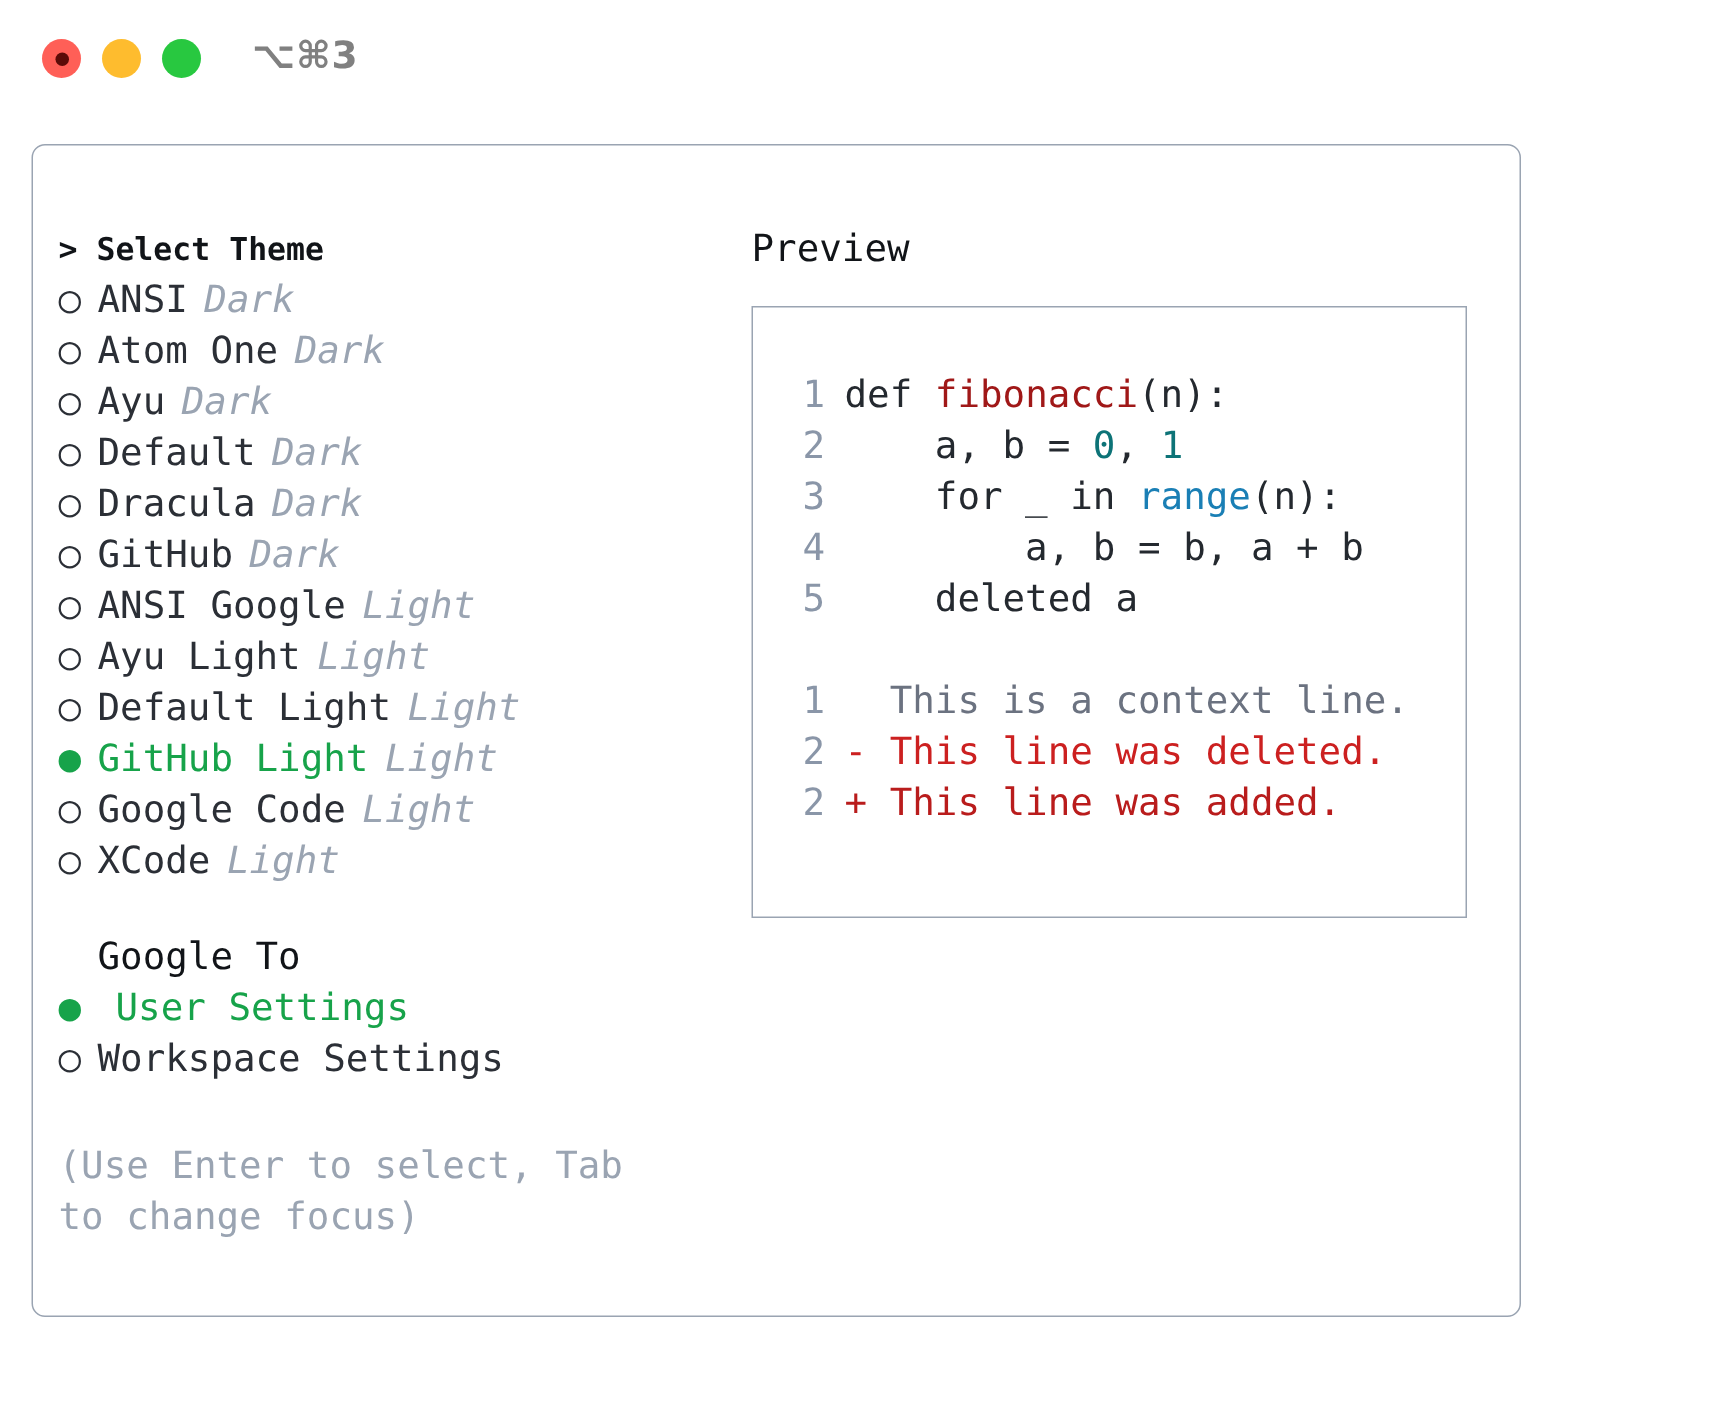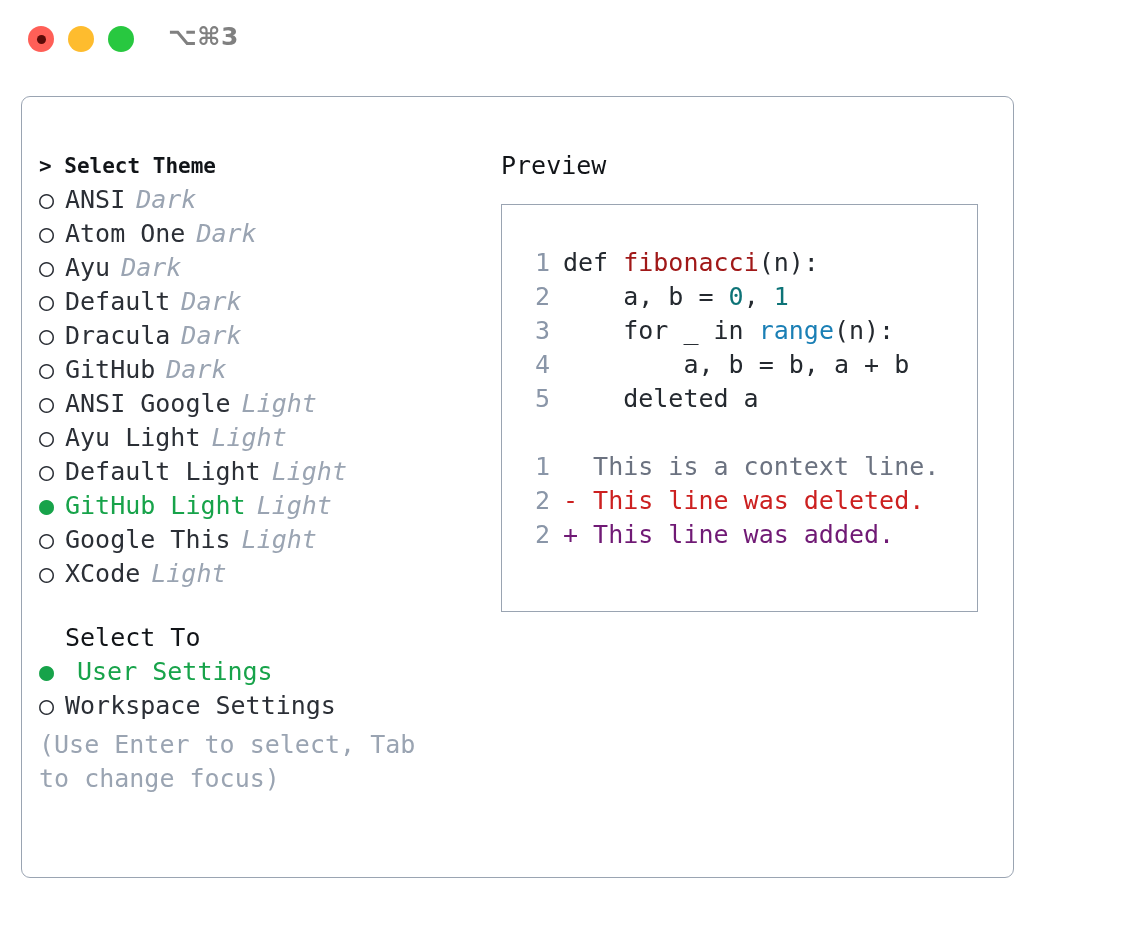--- a/index.html
+++ b/index.html
@@ -144,21 +144,21 @@
     font-size: 25px;
     white-space: nowrap;
     color: #2b2f36;
   }
   .apply-row.selected .marker { color: #17a34a; }
   .apply-row.selected .apply-label { color: #17a34a; margin-left: 12px; }
 
   #hint-text {
     position: absolute;
     left: 17px;
-    top: 631px;
+    top: 663px;
     width: 412px;
     font-size: 25px;
     line-height: 34px;
     color: #9aa4b2;
   }
 
   
   #preview-column {
     position: absolute;
     left: 479px;
@@ -209,21 +209,21 @@
   .tok-call { color: #1a7fb5; }
 
   #diff-area {
     position: absolute;
     left: 20px;
     top: 245px;
     right: 6px;
   }
   .diff-line.context .code-text { color: #6b7280; }
   .diff-line.removed .code-text { color: #cc2020; }
-  .diff-line.added   .code-text { color: #701a75; }
+  .diff-line.added   .code-text { color: #b91c1c; }
 </style>
 </head>
 <body>
 
 <div id="app-window">
 
   <div id="title-bar">
     <div class="traffic-lights">
       <div class="light red"></div>
       <div class="light yellow"></div>
@@ -282,33 +282,33 @@
             <span class="theme-name">Default Light</span>
             <span class="theme-kind">Light</span>
           </div>
           <div class="theme-row selected">
             <span class="marker">●</span>
             <span class="theme-name">GitHub Light</span>
             <span class="theme-kind">Light</span>
           </div>
           <div class="theme-row">
             <span class="marker">○</span>
-            <span class="theme-name">Google This</span>
+            <span class="theme-name">Google Code</span>
             <span class="theme-kind">Light</span>
           </div>
           <div class="theme-row">
             <span class="marker">○</span>
             <span class="theme-name">XCode</span>
             <span class="theme-kind">Light</span>
           </div>
         </div>
     </div>
 
     <div id="apply-section">
-      <div class="apply-heading">Select To</div>
+      <div class="apply-heading">Google To</div>
       <div id="apply-rows">
           <div class="apply-row selected">
             <span class="marker">●</span>
             <span class="apply-label">User Settings</span>
           </div>
           <div class="apply-row">
             <span class="marker">○</span>
             <span class="apply-label">Workspace Settings</span>
           </div>
         </div>

